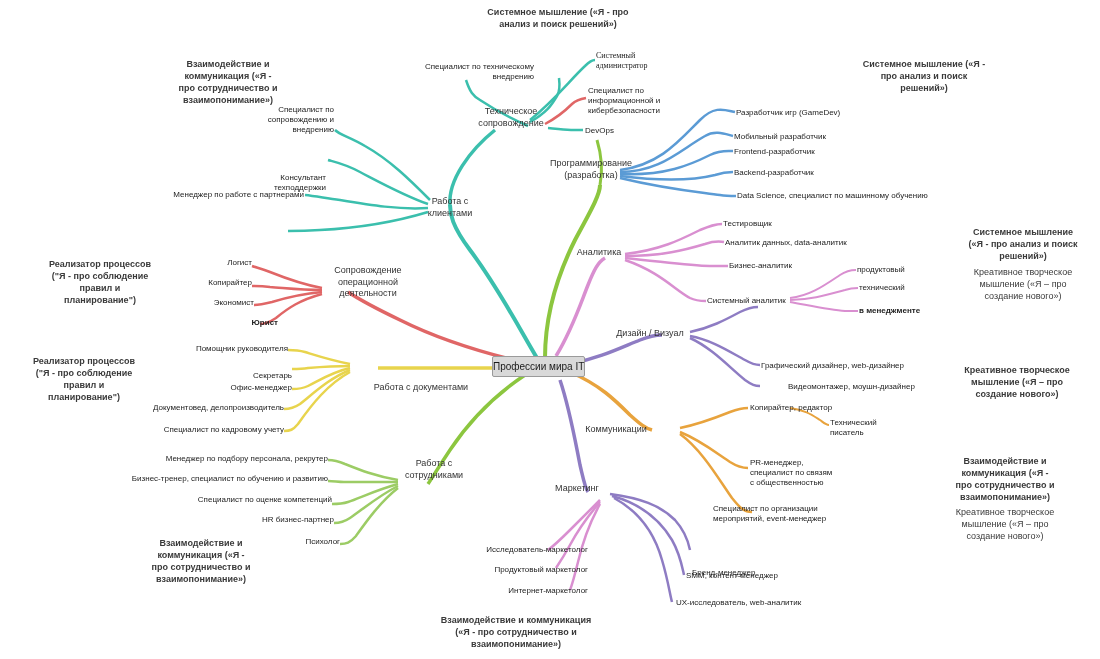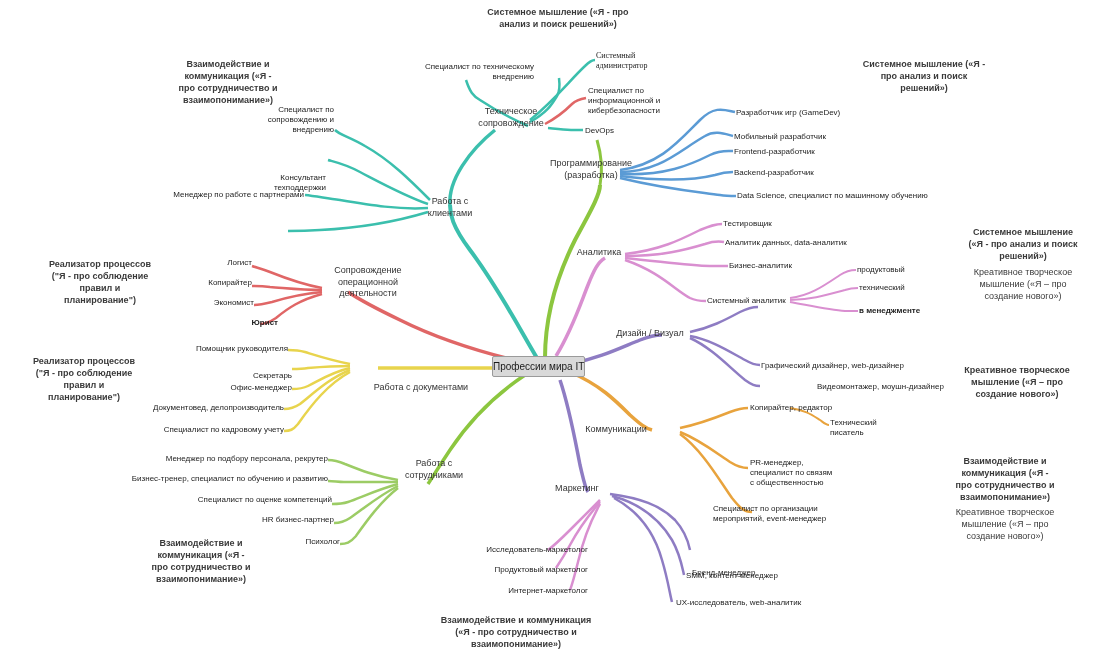--- a/index.html
+++ b/index.html
@@ -175,21 +175,21 @@
 
   <div class="node leaf l" style="left:723px;top:219px;">Тестировщик</div>
   <div class="node leaf l" style="left:725px;top:238px;">Аналитик данных, data-аналитик</div>
   <div class="node leaf l" style="left:729px;top:261px;">Бизнес-аналитик</div>
   <div class="node leaf l" style="left:707px;top:296px;">Системный аналитик</div>
   <div class="node leaf l" style="left:857px;top:265px;">продуктовый</div>
   <div class="node leaf l" style="left:859px;top:283px;">технический</div>
   <div class="node leaf l" style="left:859px;top:306px;font-weight:bold;">в менеджменте</div>
 
   <div class="node leaf l" style="left:761px;top:361px;">Графический дизайнер, web-дизайнер</div>
-  <div class="node leaf l" style="left:781px;top:382px;padding-left:36px;">Видеомонтажер, моушн-дизайнер</div>
+  <div class="node leaf l" style="left:752px;top:382px;padding-left:36px;">Видеомонтажер, моушн-дизайнер</div>
 
   <div class="node leaf r" style="left:196px;top:258px;width:56px;">Логист</div>
   <div class="node leaf r" style="left:192px;top:278px;width:60px;">Копирайтер</div>
   <div class="node leaf r" style="left:192px;top:298px;width:62px;">Экономист</div>
   <div class="node leaf r" style="left:224px;top:318px;width:54px;font-weight:bold;">Юрист</div>
 
   <div class="node leaf r" style="left:192px;top:344px;width:96px;">Помощник руководителя</div>
   <div class="node leaf r" style="left:222px;top:363px;width:70px;margin-top:8px;">Секретарь</div>
   <div class="node leaf r" style="left:208px;top:383px;width:84px;">Офис-менеджер</div>
   <div class="node leaf r" style="left:152px;top:403px;width:132px;">Документовед, делопроизводитель</div>

